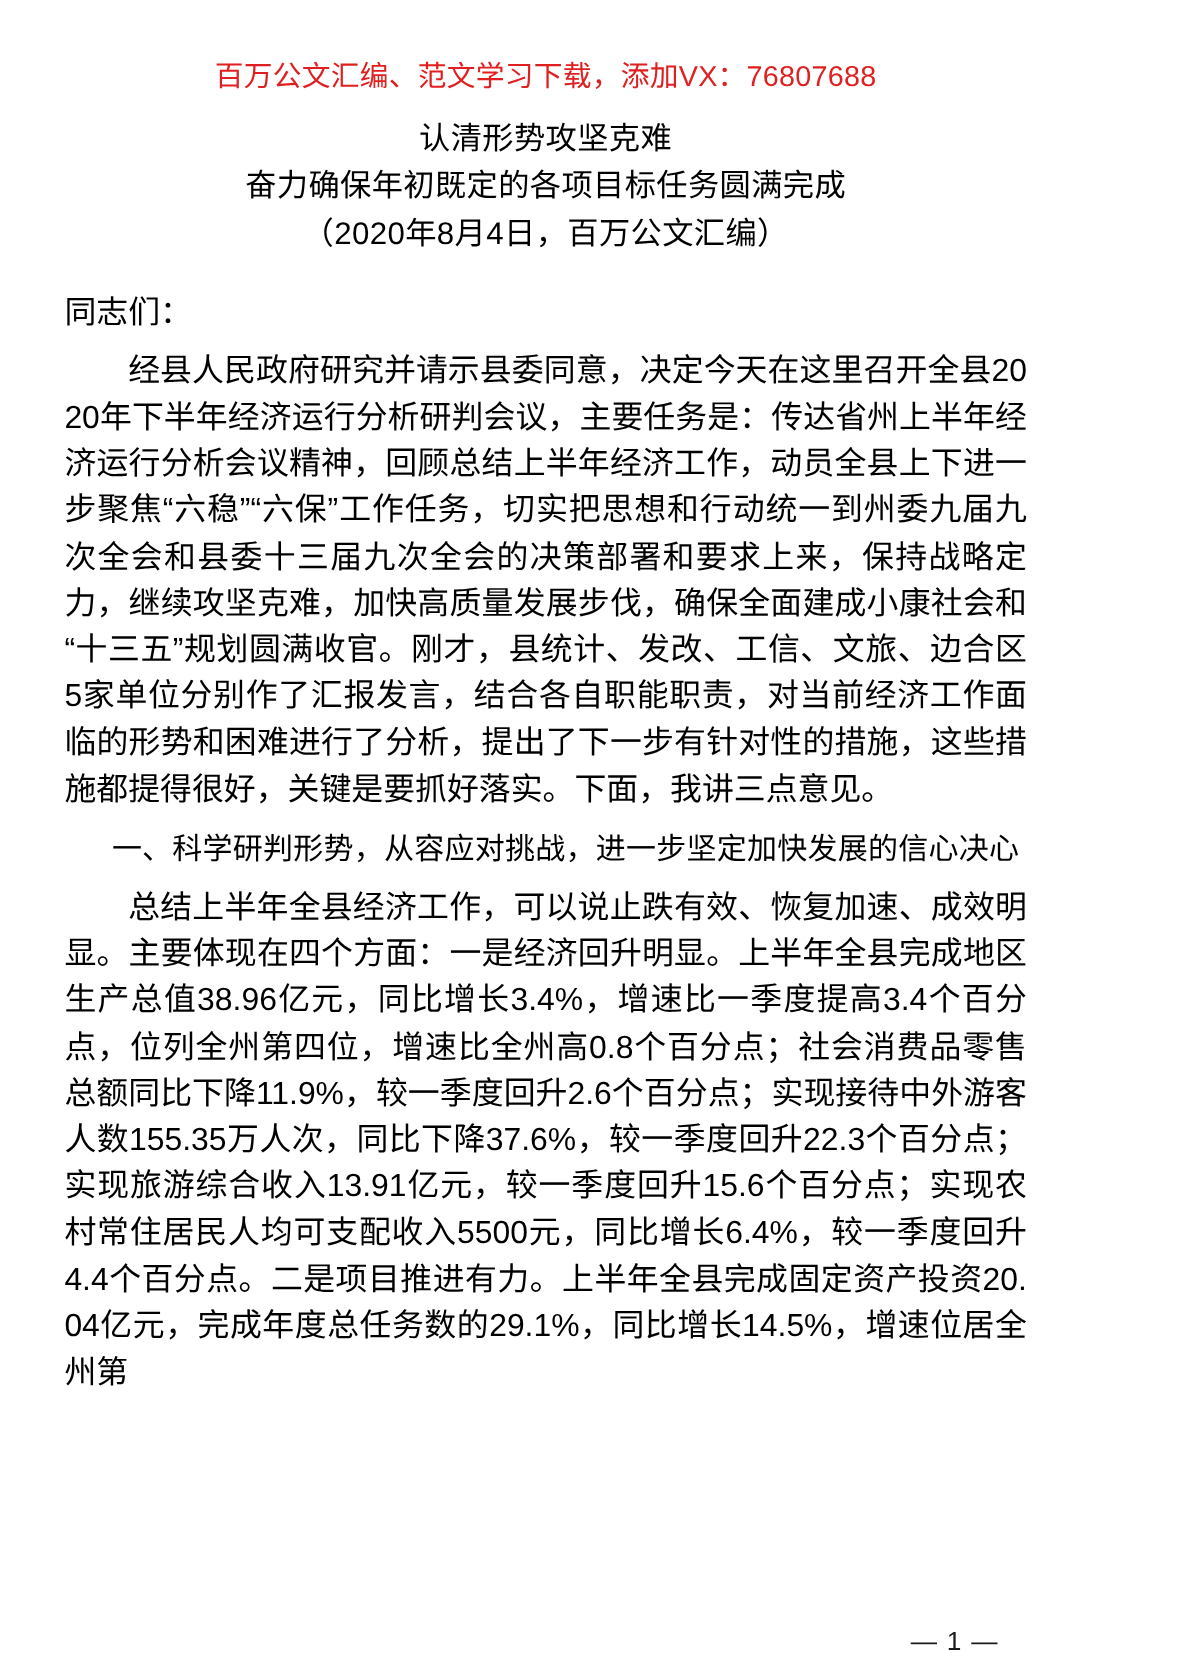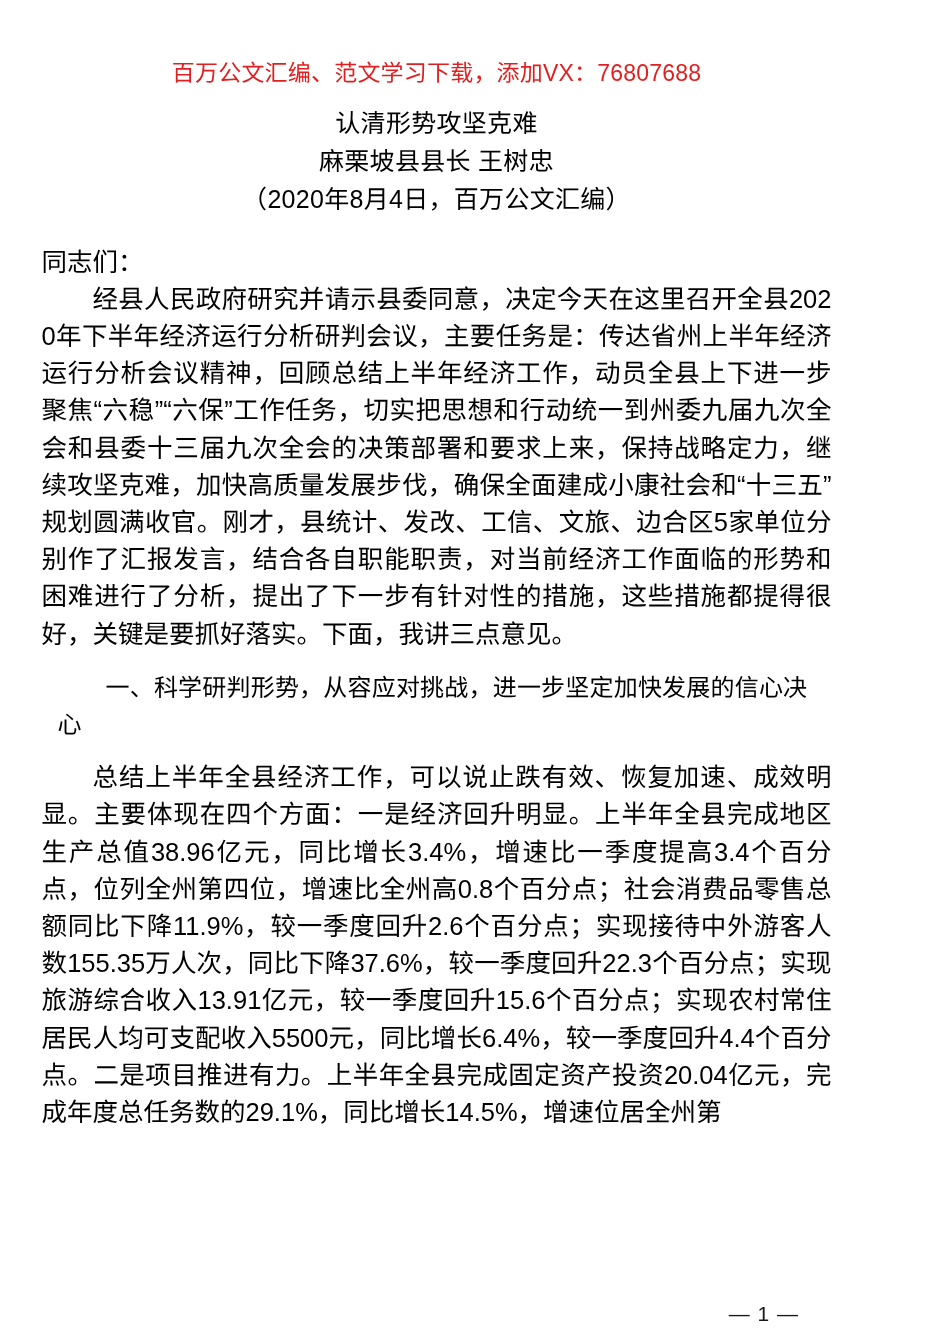--- a/index.html
+++ b/index.html
@@ -15,21 +15,21 @@
     color: #000000;
     position: relative;
     overflow: hidden;
   }
 
   .page {
     position: relative;
     width: 873px;
     height: 1344px;
     box-sizing: border-box;
-    padding: 16px;
+    padding: 4px;
   }
 
   
   .promo-header {
     text-align: center;
     font-size: 23px;
     line-height: 1.2;
     font-weight: 500;
     letter-spacing: 0.2px;
     padding-top: 44px;
@@ -51,33 +51,33 @@
 
   
   .body-area {
     margin: 0 auto;
     width: 790px;
     padding-left: 0px;
     margin-top: 26px;
   }
 
   p.para {
-    margin: 0;
+    margin: 10px;
     font-size: 25.5px;
     line-height: 37.2px;
     text-align: justify;
     text-justify: inter-ideograph;
     letter-spacing: 0px;
     word-break: break-all;
   }
   p.indent {
     text-indent: 2em;
   }
   p.section-heading {
-    margin: 16px;
+    margin: 0;
     font-size: 24px;
     line-height: 37.2px;
     text-indent: 2em;
     letter-spacing: 0.2px;
   }
   b, strong {
     font-weight: normal;
   }
 
   
@@ -95,21 +95,21 @@
 </style>
 </head>
 <body style="background: rgb(255, 255, 255); color: rgb(0, 0, 0);">
 
 <div class="page">
 
   <div class="promo-header" style="color: rgb(224, 32, 32);">百万公文汇编、范文学习下载，添加VX：76807688</div>
 
   <div class="title-block">
     <div class="title-line">认清形势攻坚克难</div>
-    <div class="title-line">麻栗坡县县长  王树忠</div>
+    <div class="title-line">奋力确保年初既定的各项目标任务圆满完成</div>
     <div class="title-line">（2020年8月4日，百万公文汇编）</div>
   </div>
 
   <div class="body-area">
 
     <p class="para">同志们：</p>
 
     <p class="para indent">经县人民政府研究并请示县委同意，决定今天在这里召开全县2020年下半年经济运行分析研判会议，主要任务是：传达省州上半年经济运行分析会议精神，回顾总结上半年经济工作，动员全县上下进一步聚焦“六稳”“六保”工作任务，切实把思想和行动统一到州委九届九次全会和县委十三届九次全会的决策部署和要求上来，保持战略定力，继续攻坚克难，加快高质量发展步伐，确保全面建成小康社会和“十三五”规划圆满收官。刚才，县统计、发改、工信、文旅、边合区5家单位分别作了汇报发言，结合各自职能职责，对当前经济工作面临的形势和困难进行了分析，提出了下一步有针对性的措施，这些措施都提得很好，关键是要抓好落实。下面，我讲三点意见。</p>
 
     <p class="section-heading">一、科学研判形势，从容应对挑战，进一步坚定加快发展的信心决心</p>

